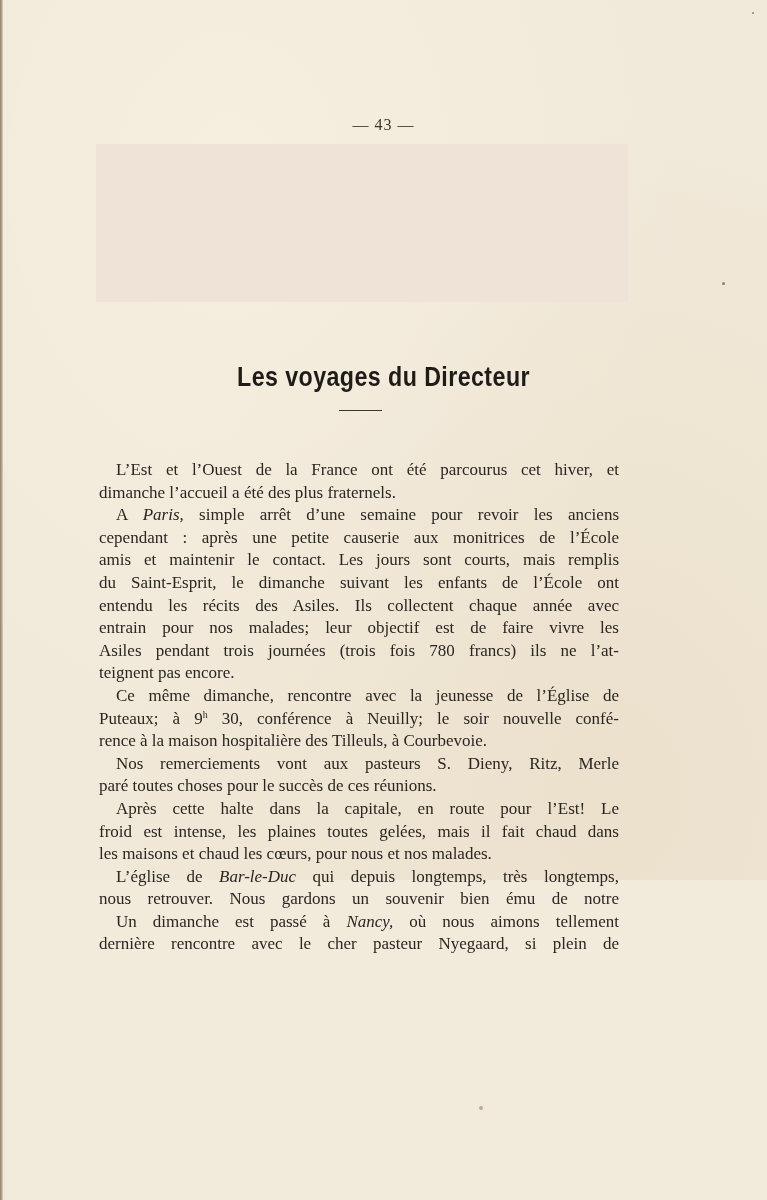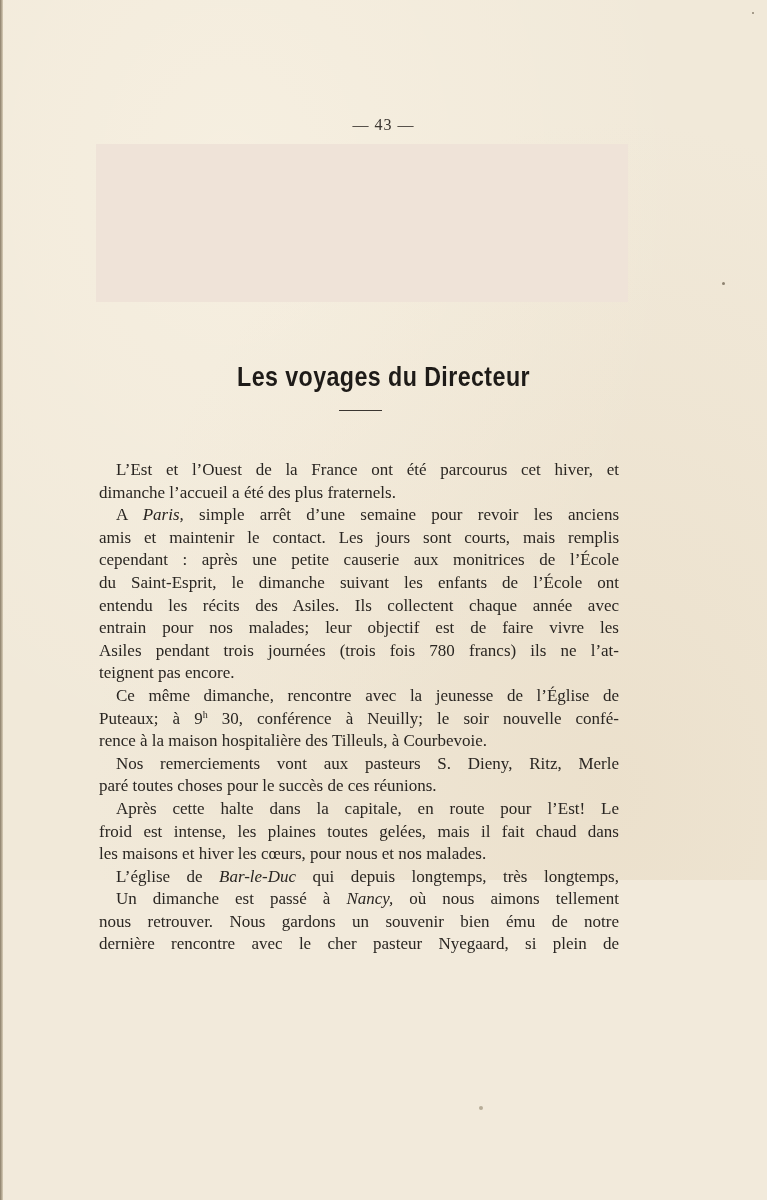--- a/index.html
+++ b/index.html
@@ -66,42 +66,42 @@
 
   <div class="title">Les voyages du Directeur</div>
   <div class="rule"></div>
 
   <div class="body-text">
 
     <span class="line" style="padding-left:0"><span>L’Est et l’Ouest de la France ont été parcourus cet hiver, et</span></span>
     <span class="line last" style="margin-left:-17px"><span>dimanche l’accueil a été des plus fraternels.</span></span>
 
     <span class="line"><span>A </span><i>Paris,</i><span> simple arrêt d’une semaine pour revoir les anciens</span></span>
+    <span class="line" style="margin-left:-17px"><span>cependant : après une petite causerie aux monitrices de l’École</span></span>
     <span class="line" style="margin-left:-17px"><span>amis et maintenir le contact. Les jours sont courts, mais remplis</span></span>
-    <span class="line" style="margin-left:-17px"><span>cependant : après une petite causerie aux monitrices de l’École</span></span>
     <span class="line" style="margin-left:-17px"><span>du Saint-Esprit, le dimanche suivant les enfants de l’École ont</span></span>
     <span class="line" style="margin-left:-17px"><span>entendu les récits des Asiles. Ils collectent chaque année avec</span></span>
     <span class="line" style="margin-left:-17px"><span>entrain pour nos malades; leur objectif est de faire vivre les</span></span>
     <span class="line" style="margin-left:-17px"><span>Asiles pendant trois journées (trois fois 780 francs) ils ne l’at-</span></span>
     <span class="line last" style="margin-left:-17px"><span>teignent pas encore.</span></span>
 
     <span class="line"><span>Ce même dimanche, rencontre avec la jeunesse de l’Église de</span></span>
     <span class="line" style="margin-left:-17px"><span>Puteaux; à 9</span><sup>h</sup><span> 30, conférence à Neuilly; le soir nouvelle confé-</span></span>
     <span class="line last" style="margin-left:-17px"><span>rence à la maison hospitalière des Tilleuls, à Courbevoie.</span></span>
 
     <span class="line"><span>Nos remerciements vont aux pasteurs S. Dieny, Ritz, Merle</span></span>
     <span class="line last" style="margin-left:-17px"><span>paré toutes choses pour le succès de ces réunions.</span></span>
 
     <span class="line"><span>Après cette halte dans la capitale, en route pour l’Est! Le</span></span>
     <span class="line" style="margin-left:-17px"><span>froid est intense, les plaines toutes gelées, mais il fait chaud dans</span></span>
-    <span class="line last" style="margin-left:-17px"><span>les maisons et hiver les cœurs, pour nous et nos malades.</span></span>
+    <span class="line last" style="margin-left:-17px"><span>les maisons et chaud les cœurs, pour nous et nos malades.</span></span>
 
     <span class="line"><span>L’église de </span><i>Bar-le-Duc</i><span> qui depuis longtemps, très longtemps,</span></span>
 
+    <span class="line" style="margin-left:-17px"><span>nous retrouver. Nous gardons un souvenir bien ému de notre</span></span>
     <span class="line"><span>Un dimanche est passé à </span><i>Nancy,</i><span> où nous aimons tellement</span></span>
-    <span class="line" style="margin-left:-17px"><span>nous retrouver. Nous gardons un souvenir bien ému de notre</span></span>
     <span class="line" style="margin-left:-17px"><span>dernière rencontre avec le cher pasteur Nyegaard, si plein de</span></span>
   </div>
 
   <div class="speck" style="left:722px;top:282px;"></div>
   <div class="speck" style="left:479px;top:1106px;width:4px;height:4px;background:#b8ad98;"></div>
   <div class="speck" style="left:752px;top:12px;width:2px;height:2px;"></div>
 </div>
 
 </body></html>

